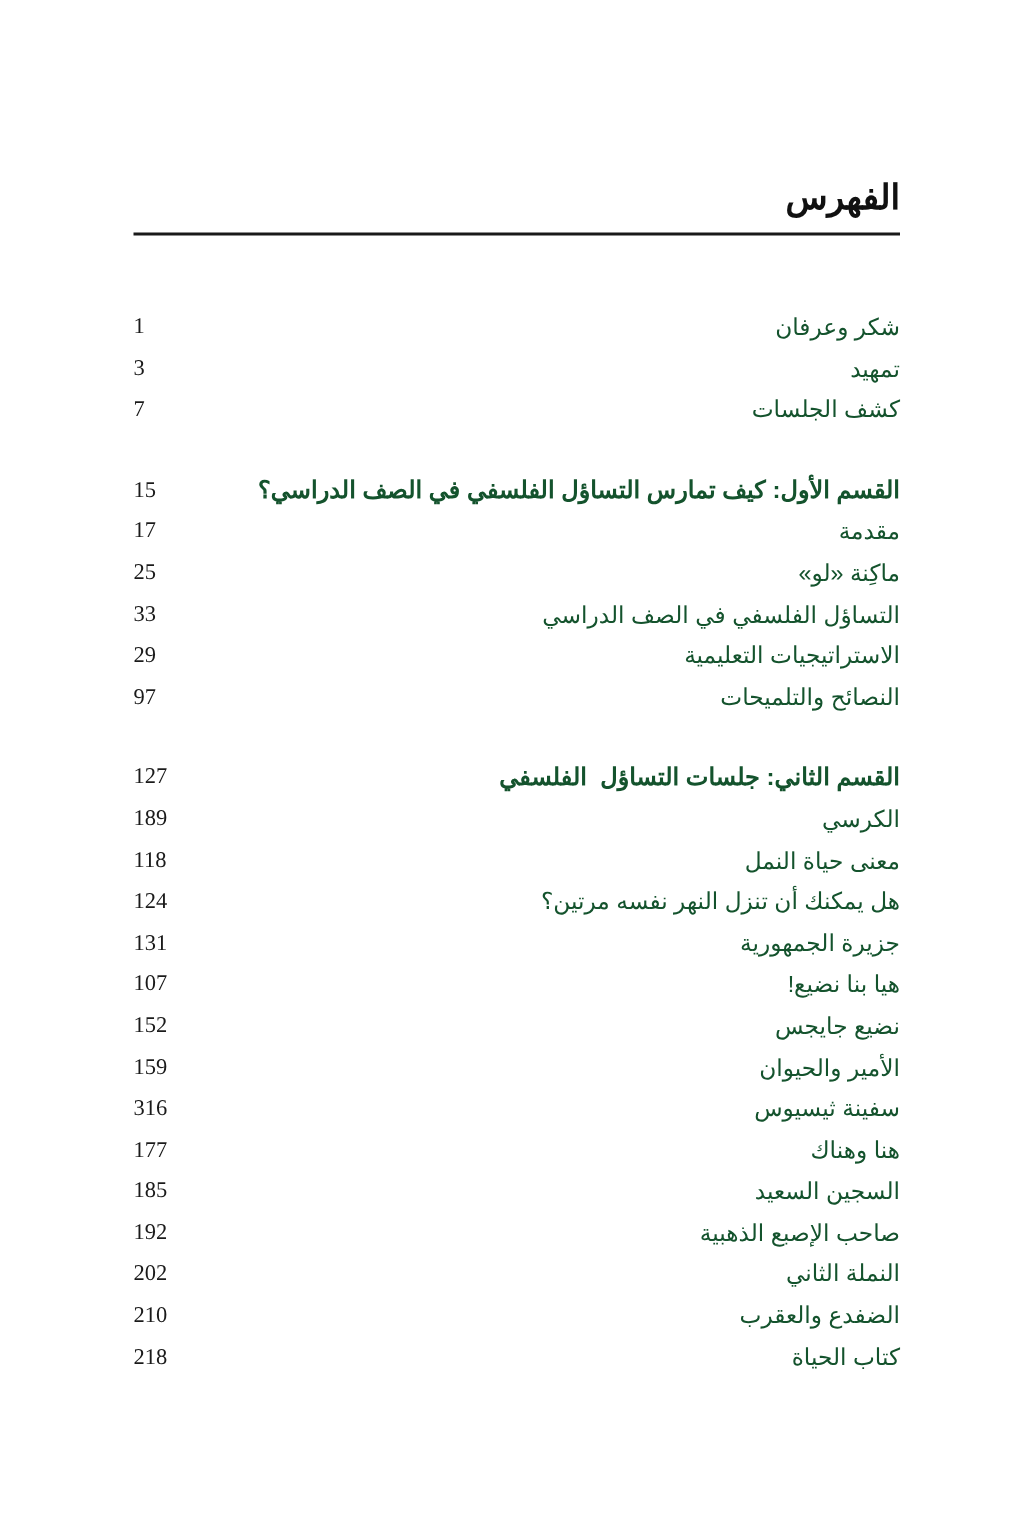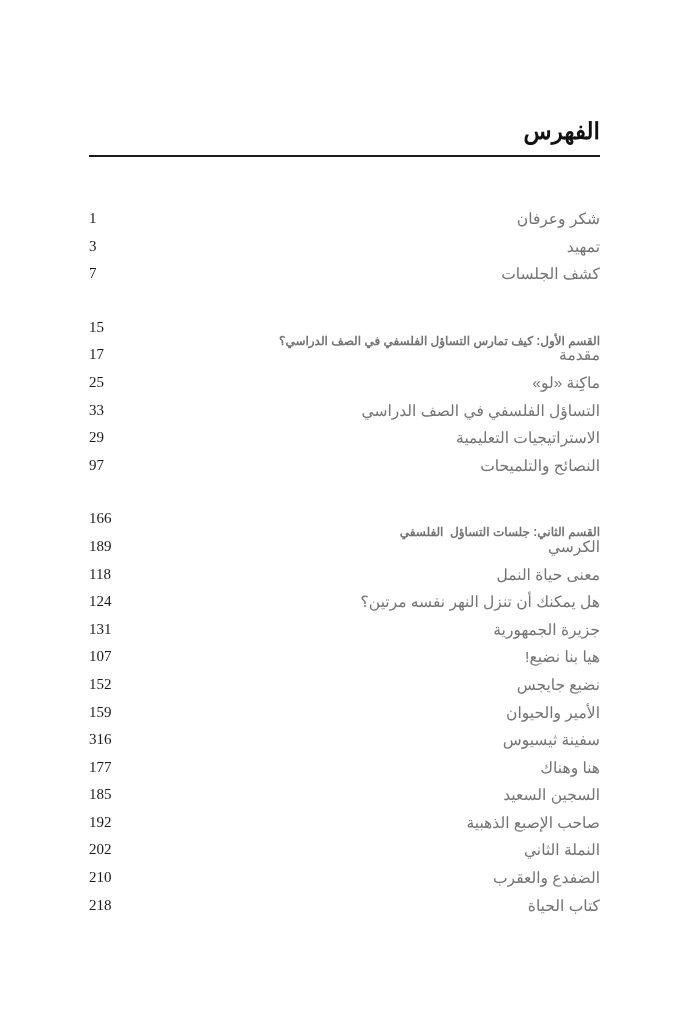--- a/index.html
+++ b/index.html
@@ -67,28 +67,27 @@
   }
 
   .entry-title {
     position: absolute;
     right: 0;
     top: 0;
     width: 100%;
     text-align: right;
     font-size: 15.5px;
     line-height: 27.6px;
-    color: #737373;
+    color: #14532d;
     white-space: pre;
     direction: rtl;
   }
   .toc-row.is-section .entry-title {
     font-weight: bold;
-    font-size: 12px;
-    margin-top: 14px;
+    font-size: 16px;
   }
 
   .entry-page {
     position: absolute;
     left: 0;
     top: 0;
     width: 60px;
     text-align: left;
     direction: ltr;
     font-family: "Liberation Serif", serif;
@@ -144,21 +143,21 @@
           <span class="entry-page">29</span>
         </div>
         <div class="toc-row">
           <span class="entry-title">النصائح والتلميحات</span>
           <span class="entry-page">97</span>
         </div>
       </div>
       <div class="toc-group">
         <div class="toc-row is-section">
           <span class="entry-title">القسم الثاني: جلسات التساؤل  الفلسفي</span>
-          <span class="entry-page">166</span>
+          <span class="entry-page">127</span>
         </div>
         <div class="toc-row">
           <span class="entry-title">الكرسي</span>
           <span class="entry-page">189</span>
         </div>
         <div class="toc-row">
           <span class="entry-title">معنى حياة النمل</span>
           <span class="entry-page">118</span>
         </div>
         <div class="toc-row">

